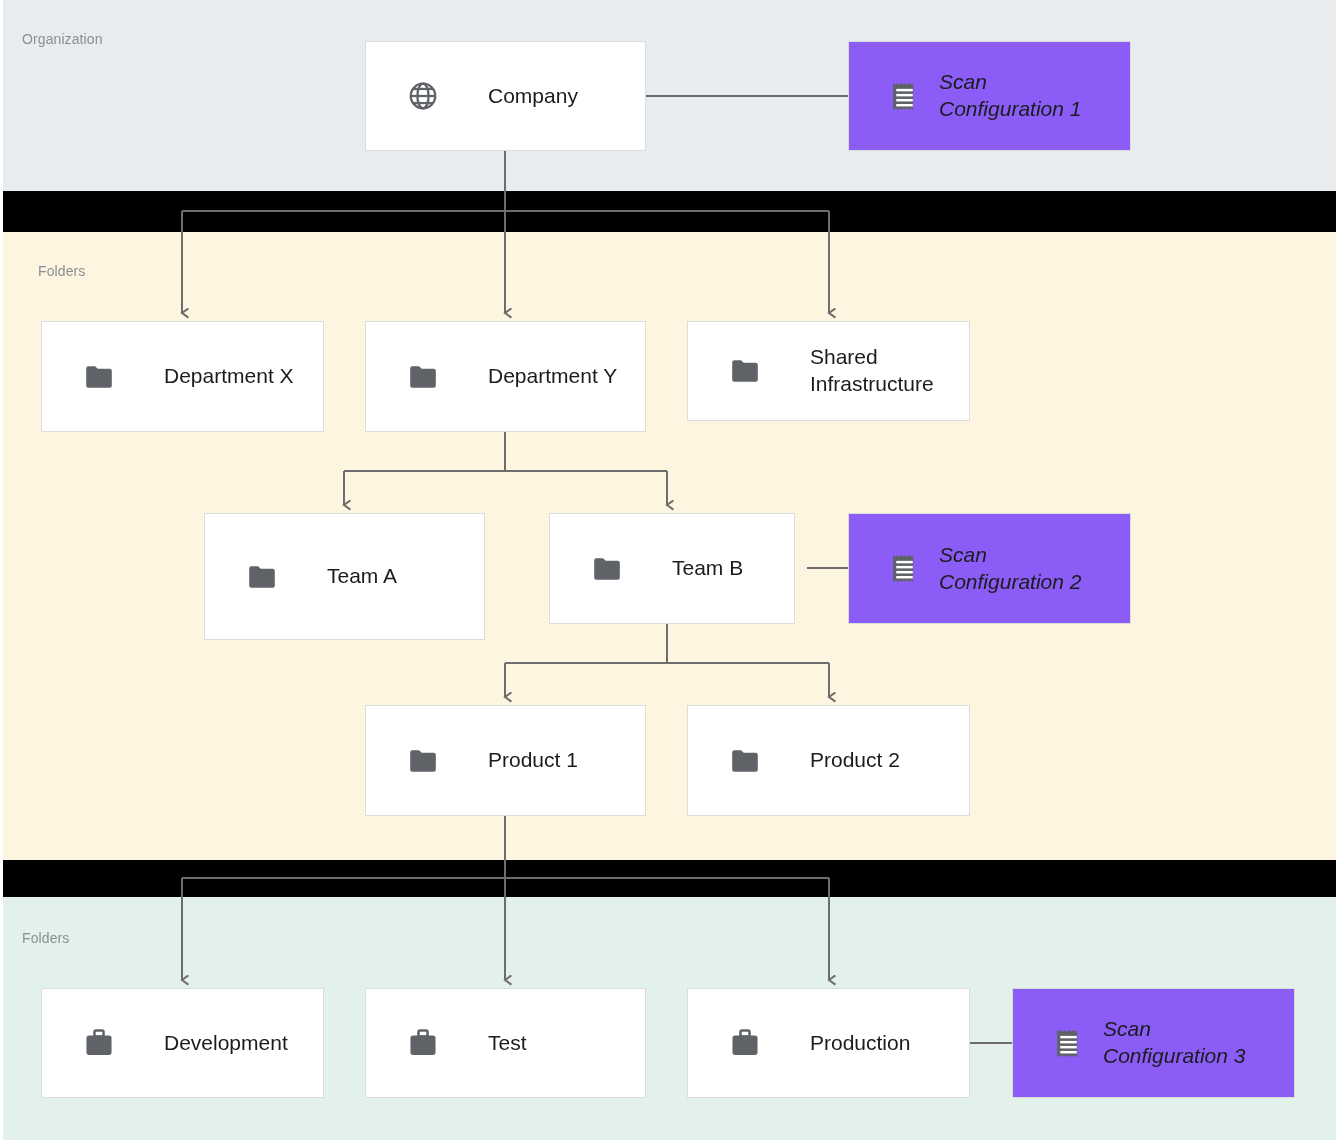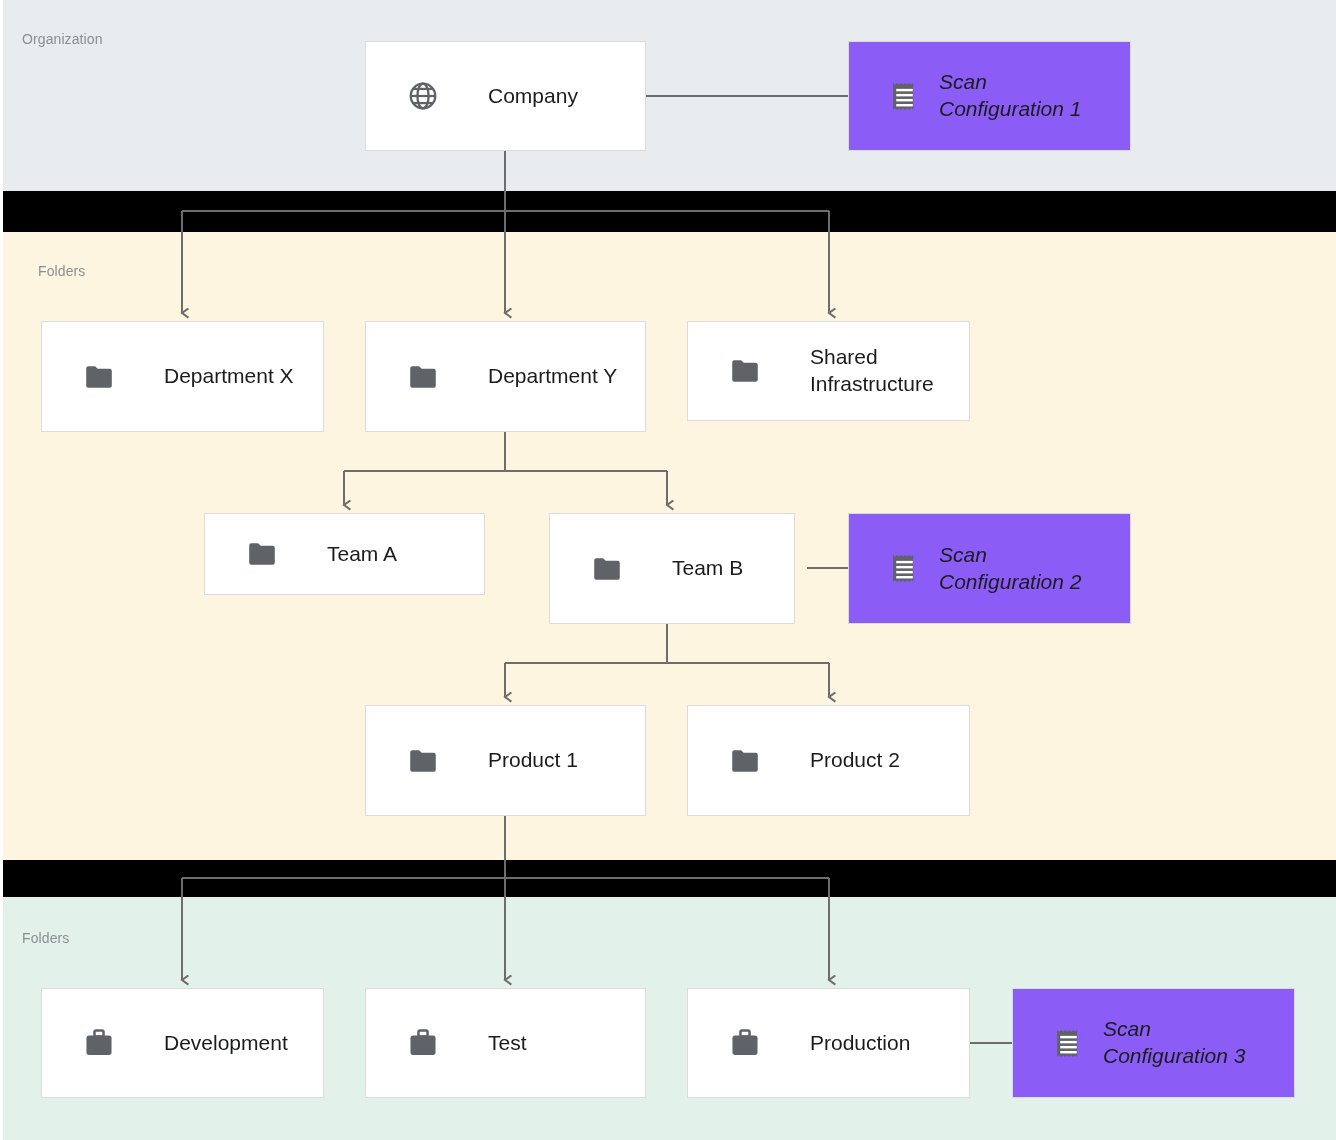--- a/index.html
+++ b/index.html
@@ -181,21 +181,21 @@
   <div class="node node-plain" style="left:687px;top:321px;width:283px;height:100px;">
     <span class="node-icon">
       <svg width="32" height="32" viewBox="0 0 24 24">
         <path d="M2.4 5.6 a1.6 1.6 0 0 1 1.6 -1.6 h5.1 l1.9 1.9 h9.0 a1.6 1.6 0 0 1 1.6 1.6 v11.0 a1.6 1.6 0 0 1 -1.6 1.6 h-16.0 a1.6 1.6 0 0 1 -1.6 -1.6 z" fill="#5f6368"></path>
       </svg>
     </span>
     <span class="node-label">Shared
 Infrastructure</span>
   </div>
 
-  <div class="node node-plain" style="left:204px;top:513px;width:281px;height:82px;text-align:right;">
+  <div class="node node-plain" style="left:204px;top:513px;width:281px;height:127px;text-align:right;">
     <span class="node-icon">
       <svg width="32" height="32" viewBox="0 0 24 24">
         <path d="M2.4 5.6 a1.6 1.6 0 0 1 1.6 -1.6 h5.1 l1.9 1.9 h9.0 a1.6 1.6 0 0 1 1.6 1.6 v11.0 a1.6 1.6 0 0 1 -1.6 1.6 h-16.0 a1.6 1.6 0 0 1 -1.6 -1.6 z" fill="#5f6368"></path>
       </svg>
     </span>
     <span class="node-label">Team A</span>
   </div>
 
   <div class="node node-plain" style="left:526px;top:513px;width:246px;height:111px;margin-left:23px;">
     <span class="node-icon">

